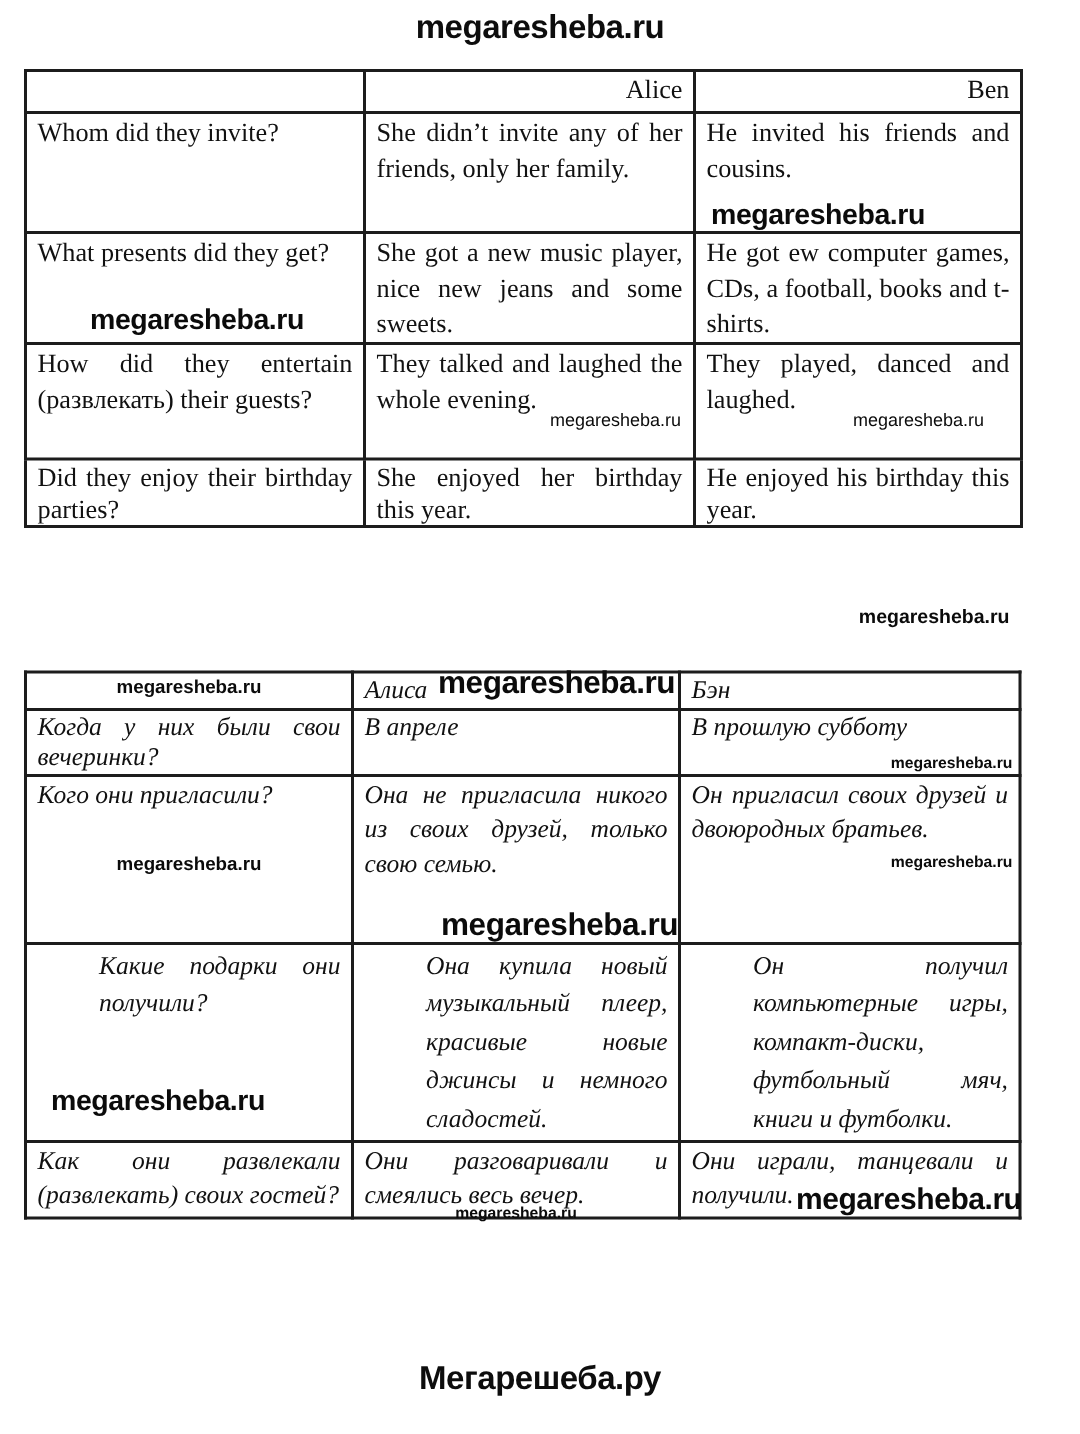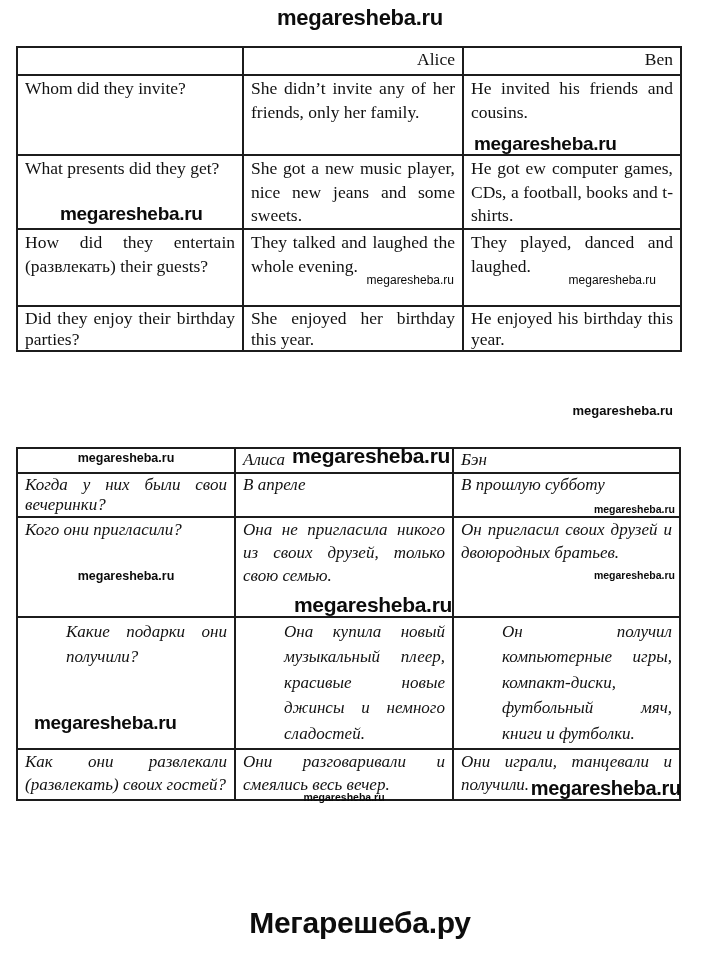--- a/index.html
+++ b/index.html
@@ -7,21 +7,21 @@
     width:720px;height:956px;position:relative;background:#ffffff;
     font-family:"Liberation Serif", serif;color:#111;overflow:hidden;
   }
   .title-top{
     position:absolute;left:0;top:5px;width:720px;text-align:center;
     font-family:"Liberation Sans", sans-serif;font-weight:700;font-size:22px;
     letter-spacing:-0.3px;color:#0d0d0d;
   }
   .title-bottom{
     position:absolute;left:0;top:906px;width:720px;text-align:center;
-    font-family:"Liberation Sans", sans-serif;font-weight:700;font-size:30px;
+    font-family:"Liberation Sans", sans-serif;font-weight:700;font-size:22px;
     letter-spacing:-0.3px;color:#0d0d0d;
   }
   table.doc{
     position:absolute;border-collapse:collapse;table-layout:fixed;
     background:#fff;
   }
   table.doc td{
     border:2px solid #1c1c1c;vertical-align:top;padding:1px 7px 0 7px;
     text-align:justify;position:relative;overflow:visible;
   }
@@ -120,21 +120,21 @@
           <span class="wm wm-med wm-center" id="wm-ru-hq">megaresheba.ru</span>
         </td>
       <td><span>Алиса</span><span class="wm wm-huge" id="wm-ru-ha">megaresheba.ru</span></td>
       <td>Бэн</td>
     </tr>
     <tr class="r1" style="height:41px">
       <td>Когда у них были свои вечеринки?</td>
       <td>В апреле</td>
       <td><span>В прошлую субботу</span><span class="wm wm-tiny" id="wm-ru-r1b">megaresheba.ru</span></td>
     </tr>
-    <tr class="r2" style="height:100px">
+    <tr class="r2" style="height:112px">
       <td><span>Кого они пригласили?</span><span class="wm wm-med wm-center" id="wm-ru-r2q">megaresheba.ru</span></td>
       <td><span>Она не пригласила никого из своих друзей, только свою семью.</span><span class="wm wm-huge" id="wm-ru-r2a">megaresheba.ru</span></td>
       <td><span>Он пригласил своих друзей и двоюродных братьев.</span><span class="wm wm-tiny" id="wm-ru-r2b">megaresheba.ru</span></td>
     </tr>
     <tr class="r3" style="height:132px">
       <td><span>Какие подарки они получили?</span><span class="wm wm-big" id="wm-ru-r3q">megaresheba.ru</span></td>
       <td>Она купила новый музыкальный плеер, красивые новые джинсы и немного сладостей.</td>
       <td>Он получил компьютерные игры, компакт-диски, футбольный мяч, книги и футболки.</td>
     </tr>
     <tr class="r4" style="height:51px">

